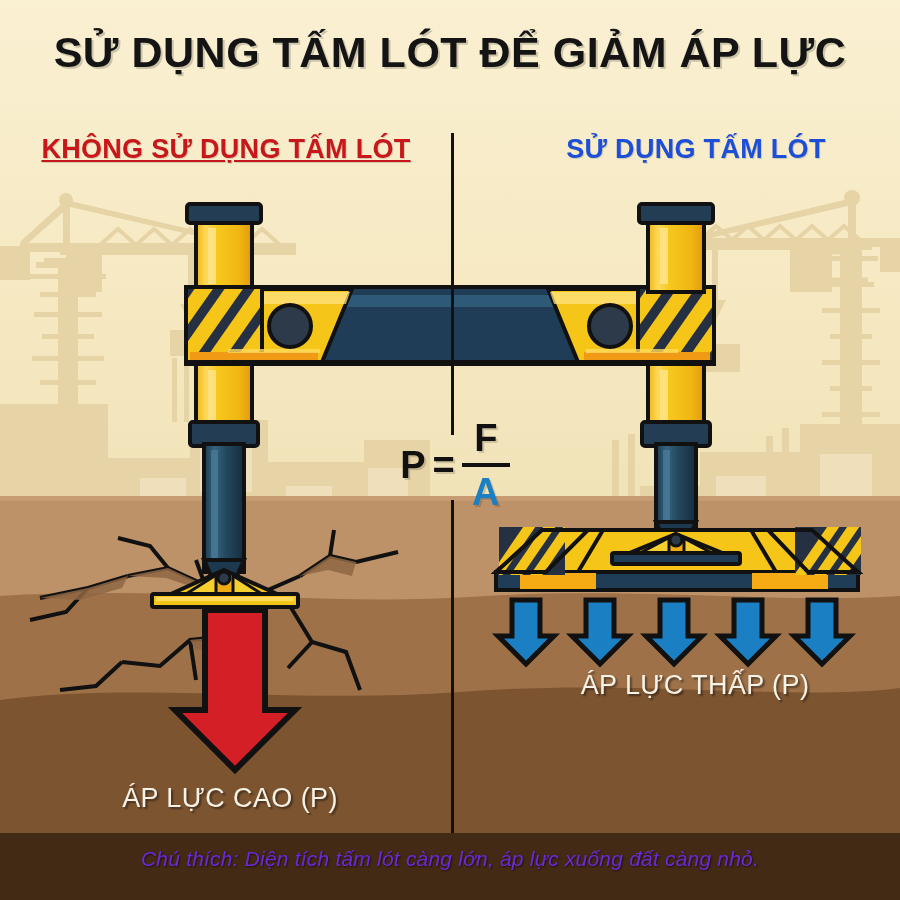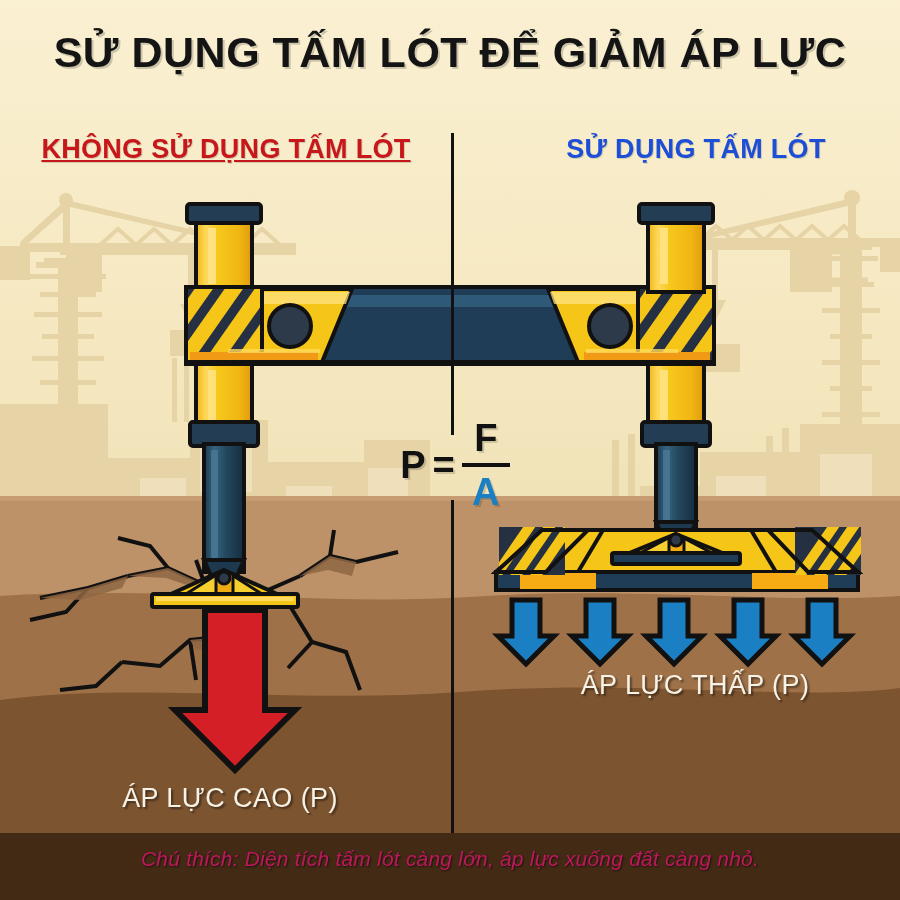--- a/index.html
+++ b/index.html
@@ -34,21 +34,21 @@
   .frac .bar{width:48px;height:4px;background:#111;margin:3px 0;}
   .frac .den{color:#1b7fc4;padding-top:3px;}
 
   
   .soil-label{position:absolute;font-size:27px;font-weight:normal;color:#f7f2e6;
               text-shadow:2px 2px 2px rgba(0,0,0,.45);letter-spacing:.4px;}
   .lbl-high{left:60px;top:771px;width:340px;text-align:center;margin-top:12px;}
   .lbl-low{left:505px;top:670px;width:380px;text-align:center;}
 
   .caption{position:absolute;left:0;top:847px;width:900px;text-align:center;
-           font-style:italic;font-size:21px;color:#be185d;letter-spacing:.2px;
+           font-style:italic;font-size:21px;color:#6d28d9;letter-spacing:.2px;
            text-shadow:1px 1px 2px rgba(0,0,0,.6);}
 
   svg{display:block;}
   .svg-layer{position:absolute;left:0;top:0;width:900px;height:900px;pointer-events:none;}
 </style>
 </head>
 <body>
 
 <div id="stage">
 

